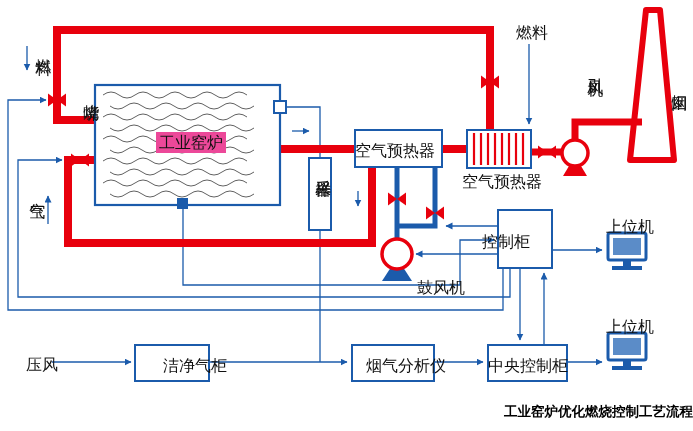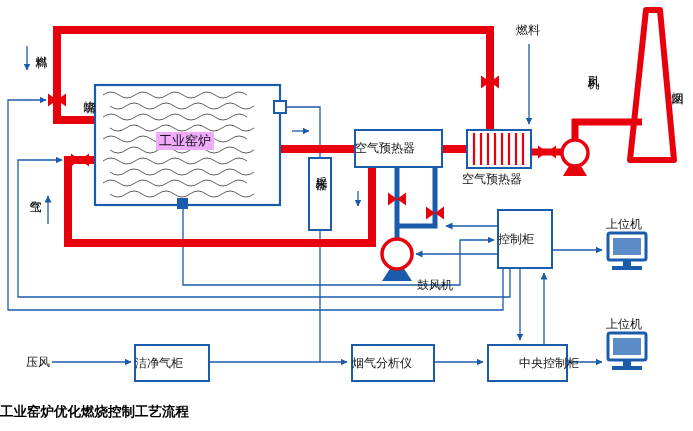--- a/index.html
+++ b/index.html
@@ -1,23 +1,23 @@
 <!DOCTYPE html>
 <html><head>
 <meta charset="utf-8">
 <style>
   html,body{margin:0;padding:0;background:#fff;}
   .stage{position:relative;width:693px;height:431px;background:#fff;overflow:hidden;
          font-family:"DejaVu Sans","Liberation Sans",sans-serif;}
   .stage svg{position:absolute;left:0;top:0;}
-  .lbl{position:absolute;color:#111;font-size:12px;line-height:1.2;white-space:nowrap;}
+  .lbl{position:absolute;color:#111;font-size:16px;line-height:1.2;white-space:nowrap;}
   .vtext{writing-mode:vertical-rl;text-orientation:upright;letter-spacing:1px;}
   .center{text-align:left;}
-  .kiln-label{background:#f0abfc;padding:1px 3px;font-size:13px;}
-  .title{position:absolute;left:0;top:403px;width:100%;text-align:left;
+  .kiln-label{background:#ec4899;padding:1px 3px;font-size:16px;}
+  .title{position:absolute;left:0;top:403px;width:100%;text-align:right;
          font-weight:bold;font-size:13.5px;color:#000;}
 </style>
 </head>
 <body>
 
 <div class="stage">
 
 <svg width="693" height="431" viewBox="0 0 693 431">
   <defs>
     <marker id="arr" orient="auto" markerUnits="userSpaceOnUse" markerWidth="9" markerHeight="9" refX="6.5" refY="3.5">
@@ -156,23 +156,23 @@
 <div class="lbl" style="left:516px;top:23px;">燃料</div>
 <div class="lbl vtext" style="left:82px;top:91px;">烧嘴</div>
 <div class="lbl kiln-label" style="left:156px;top:132px;">工业窑炉</div>
 <div class="lbl vtext" style="left:28px;top:190px;">空气</div>
 <div class="lbl vtext" style="left:314px;top:167px;">采样器</div>
 <div class="lbl center" style="left:355px;top:141px;width:87px;">空气预热器</div>
 <div class="lbl center" style="left:462px;top:172px;width:74px;">空气预热器</div>
 <div class="lbl vtext" style="left:586px;top:66px;">引风机</div>
 <div class="lbl vtext" style="left:670px;top:82px;">烟囱</div>
 <div class="lbl" style="left:417px;top:258px;margin-top:20px;">鼓风机</div>
-<div class="lbl center" style="left:498px;top:232px;width:40px;">控制柜</div>
+<div class="lbl center" style="left:482px;top:232px;width:40px;">控制柜</div>
 <div class="lbl center" style="left:606px;top:217px;width:42px;">上位机</div>
 <div class="lbl center" style="left:606px;top:317px;width:42px;">上位机</div>
 <div class="lbl" style="left:26px;top:355px;">压风</div>
-<div class="lbl center" style="left:135px;top:356px;width:74px;">洁净气柜</div>
-<div class="lbl center" style="left:352px;top:356px;width:84px;">烟气分析仪</div>
-<div class="lbl center" style="left:512px;top:356px;width:79px;padding-left:7px;">中央控制柜</div>
+<div class="lbl center" style="left:135px;top:356px;width:74px;padding-left:28px;">洁净气柜</div>
+<div class="lbl center" style="left:366px;top:356px;width:84px;">烟气分析仪</div>
+<div class="lbl center" style="left:488px;top:356px;width:79px;">中央控制柜</div>
 
 <div class="title">工业窑炉优化燃烧控制工艺流程</div>
 
 </div>
 
 </body></html>

